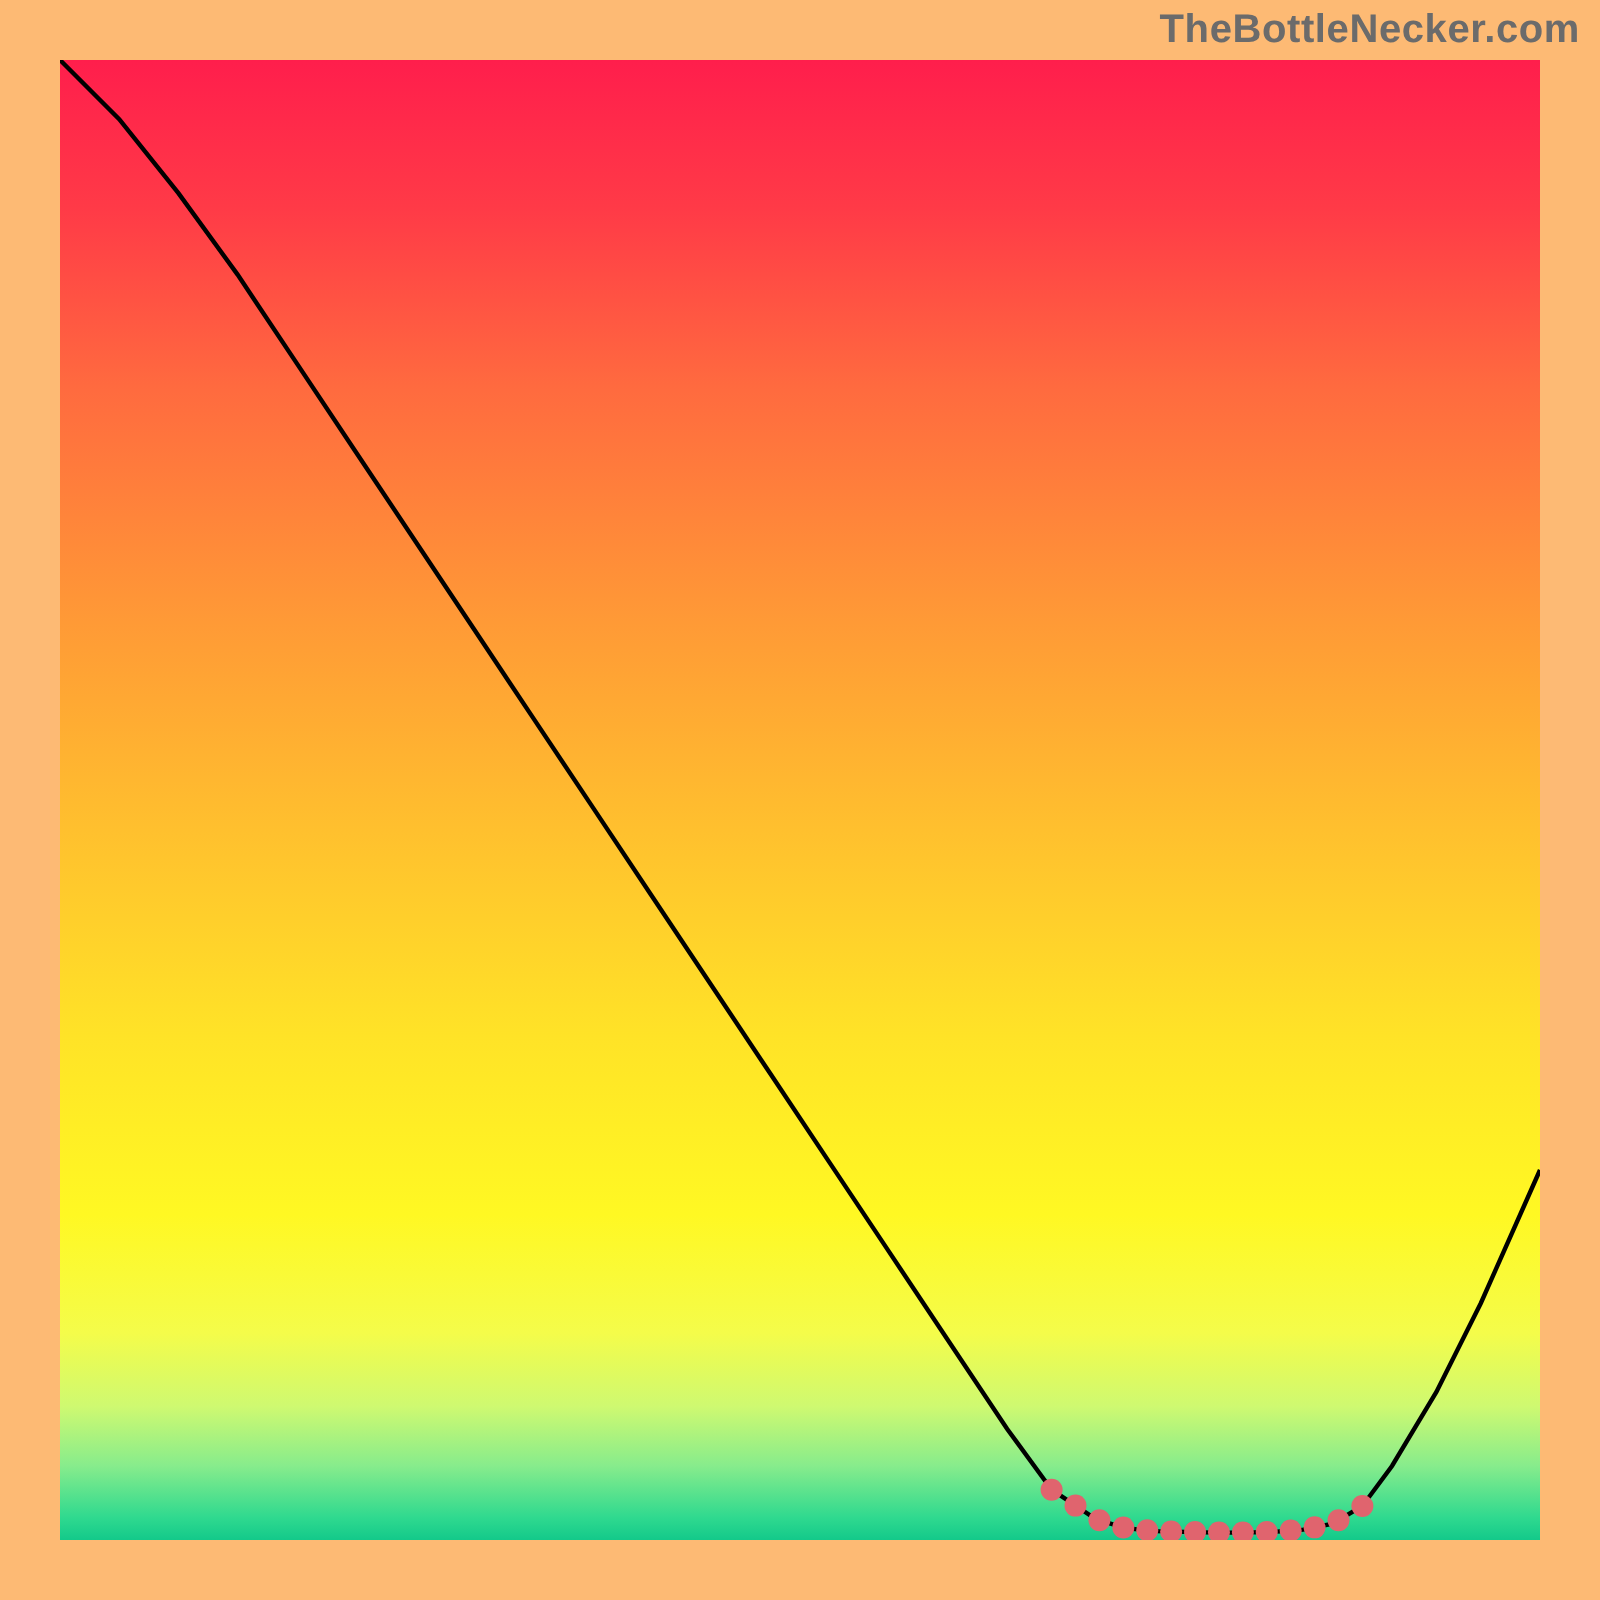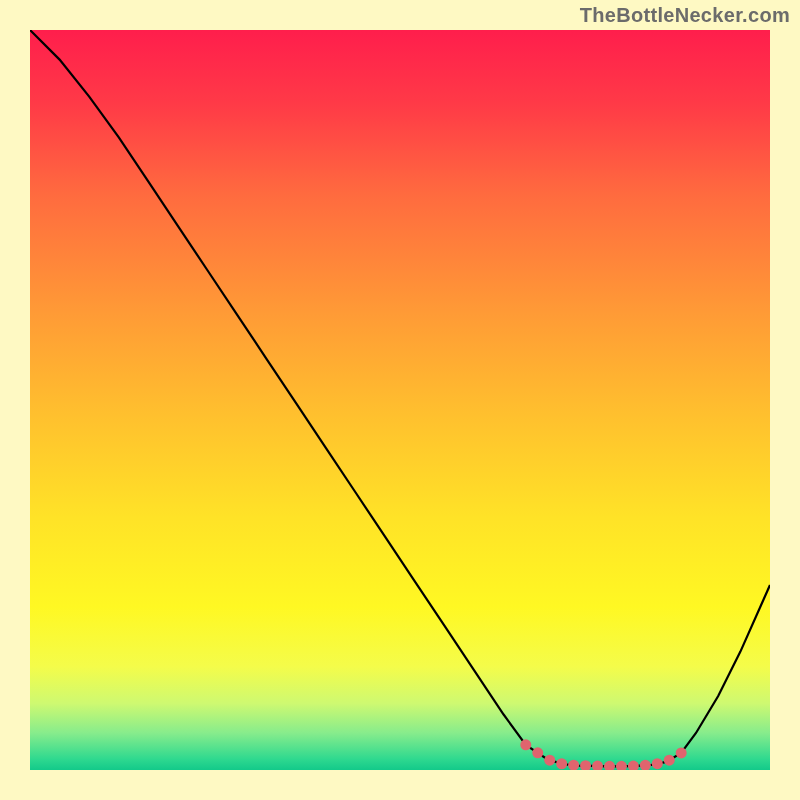--- a/index.html
+++ b/index.html
@@ -8,21 +8,21 @@
     width: 800px;
     height: 800px;
     background: #000;
     font-family: Arial, Helvetica, sans-serif;
     overflow: hidden;
   }
   .frame {
     position: relative;
     width: 800px;
     height: 800px;
-    background: #fef9c3;
+    background: #fdba74;
     text-decoration: underline;
   }
   .watermark {
     position: absolute;
     top: 4px;
     right: 10px;
     color: #6b6b6b;
     font-size: 20px;
     font-weight: 600;
     letter-spacing: 0.3px;

